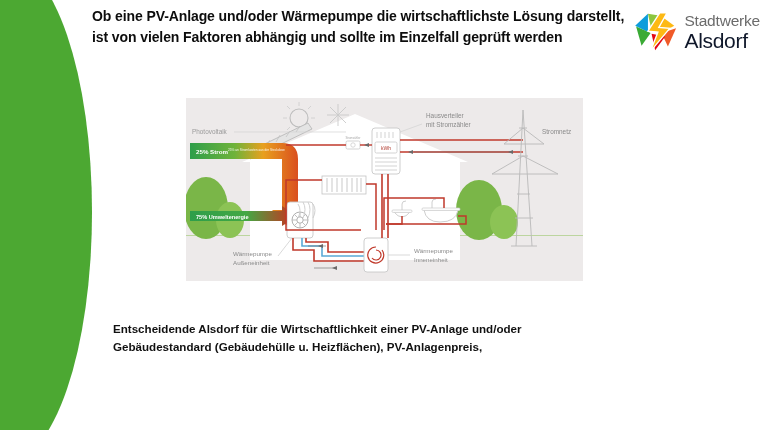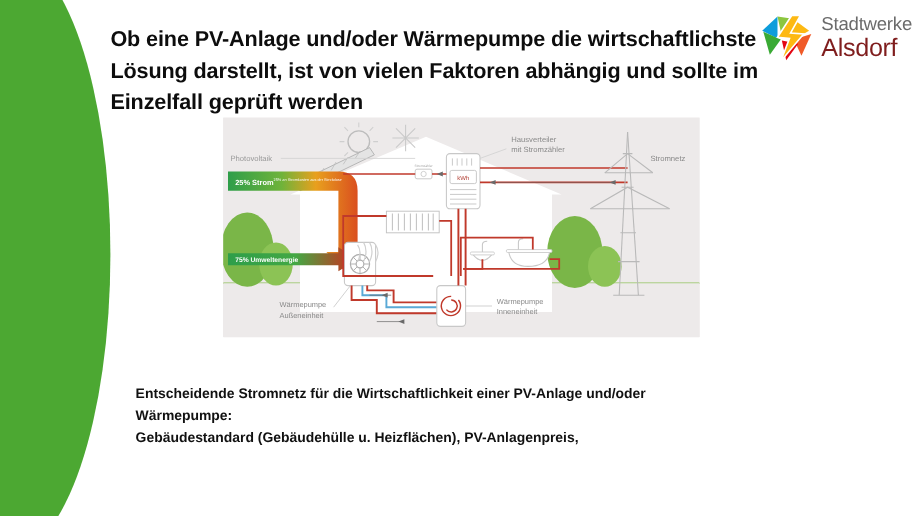--- a/index.html
+++ b/index.html
@@ -24,23 +24,23 @@
     height: 500px;
     background: #4CA832;
     border-radius: 50% / 50%;
     z-index: 1;
   }
 
   
   .slide-title {
     position: absolute;
     left: 92px;
-    top: 19px;
+    top: 6px;
     width: 540px;
-    font-size: 18px;
+    font-size: 14px;
     font-weight: bold;
     line-height: 1.48;
     color: #0d0d0d;
     letter-spacing: -0.1px;
     z-index: 4;
   }
 
   
   .logo {
     position: absolute;
@@ -63,21 +63,21 @@
     color: #4a4a4a;
   }
   .logo-line1 {
     font-size: 15.5px;
     letter-spacing: -0.2px;
     color: #6b6b6b;
   }
   .logo-line2 {
     font-size: 21px;
     letter-spacing: -0.3px;
-    color: #7f1d1d;
+    color: #0f172a;
     margin-top: 1px;
   }
 
   
   .diagram-wrap {
     position: absolute;
     left: 186px;
     top: 98px;
     width: 397px;
     height: 183px;
@@ -342,16 +342,15 @@
     <text x="240" y="20" font-family="Liberation Sans, sans-serif" font-size="6.4" fill="#8a8a8a">Hausverteiler</text>
     <text x="240" y="29" font-family="Liberation Sans, sans-serif" font-size="6.4" fill="#8a8a8a">mit Stromzähler</text>
     <line x1="214" y1="34" x2="236" y2="26" stroke="#d2d2d2" stroke-width="0.7"></line>
 
     <text x="356" y="36" font-family="Liberation Sans, sans-serif" font-size="6.4" fill="#8a8a8a">Stromnetz</text>
 
   </svg>
 </div>
 
 <div class="body-block">
-  <p class="body-heading">Entscheidende Stromnetz für die Wirtschaftlichkeit einer PV-Anlage und/oder</p>
-  <p class="body-heading">Wärmepumpe:</p>
+  <p class="body-heading">Entscheidende Alsdorf für die Wirtschaftlichkeit einer PV-Anlage und/oder</p>
   <p class="body-text">Gebäudestandard (Gebäudehülle u. Heizflächen), PV-Anlagenpreis,</p>
 </div>
 
 </body></html>

